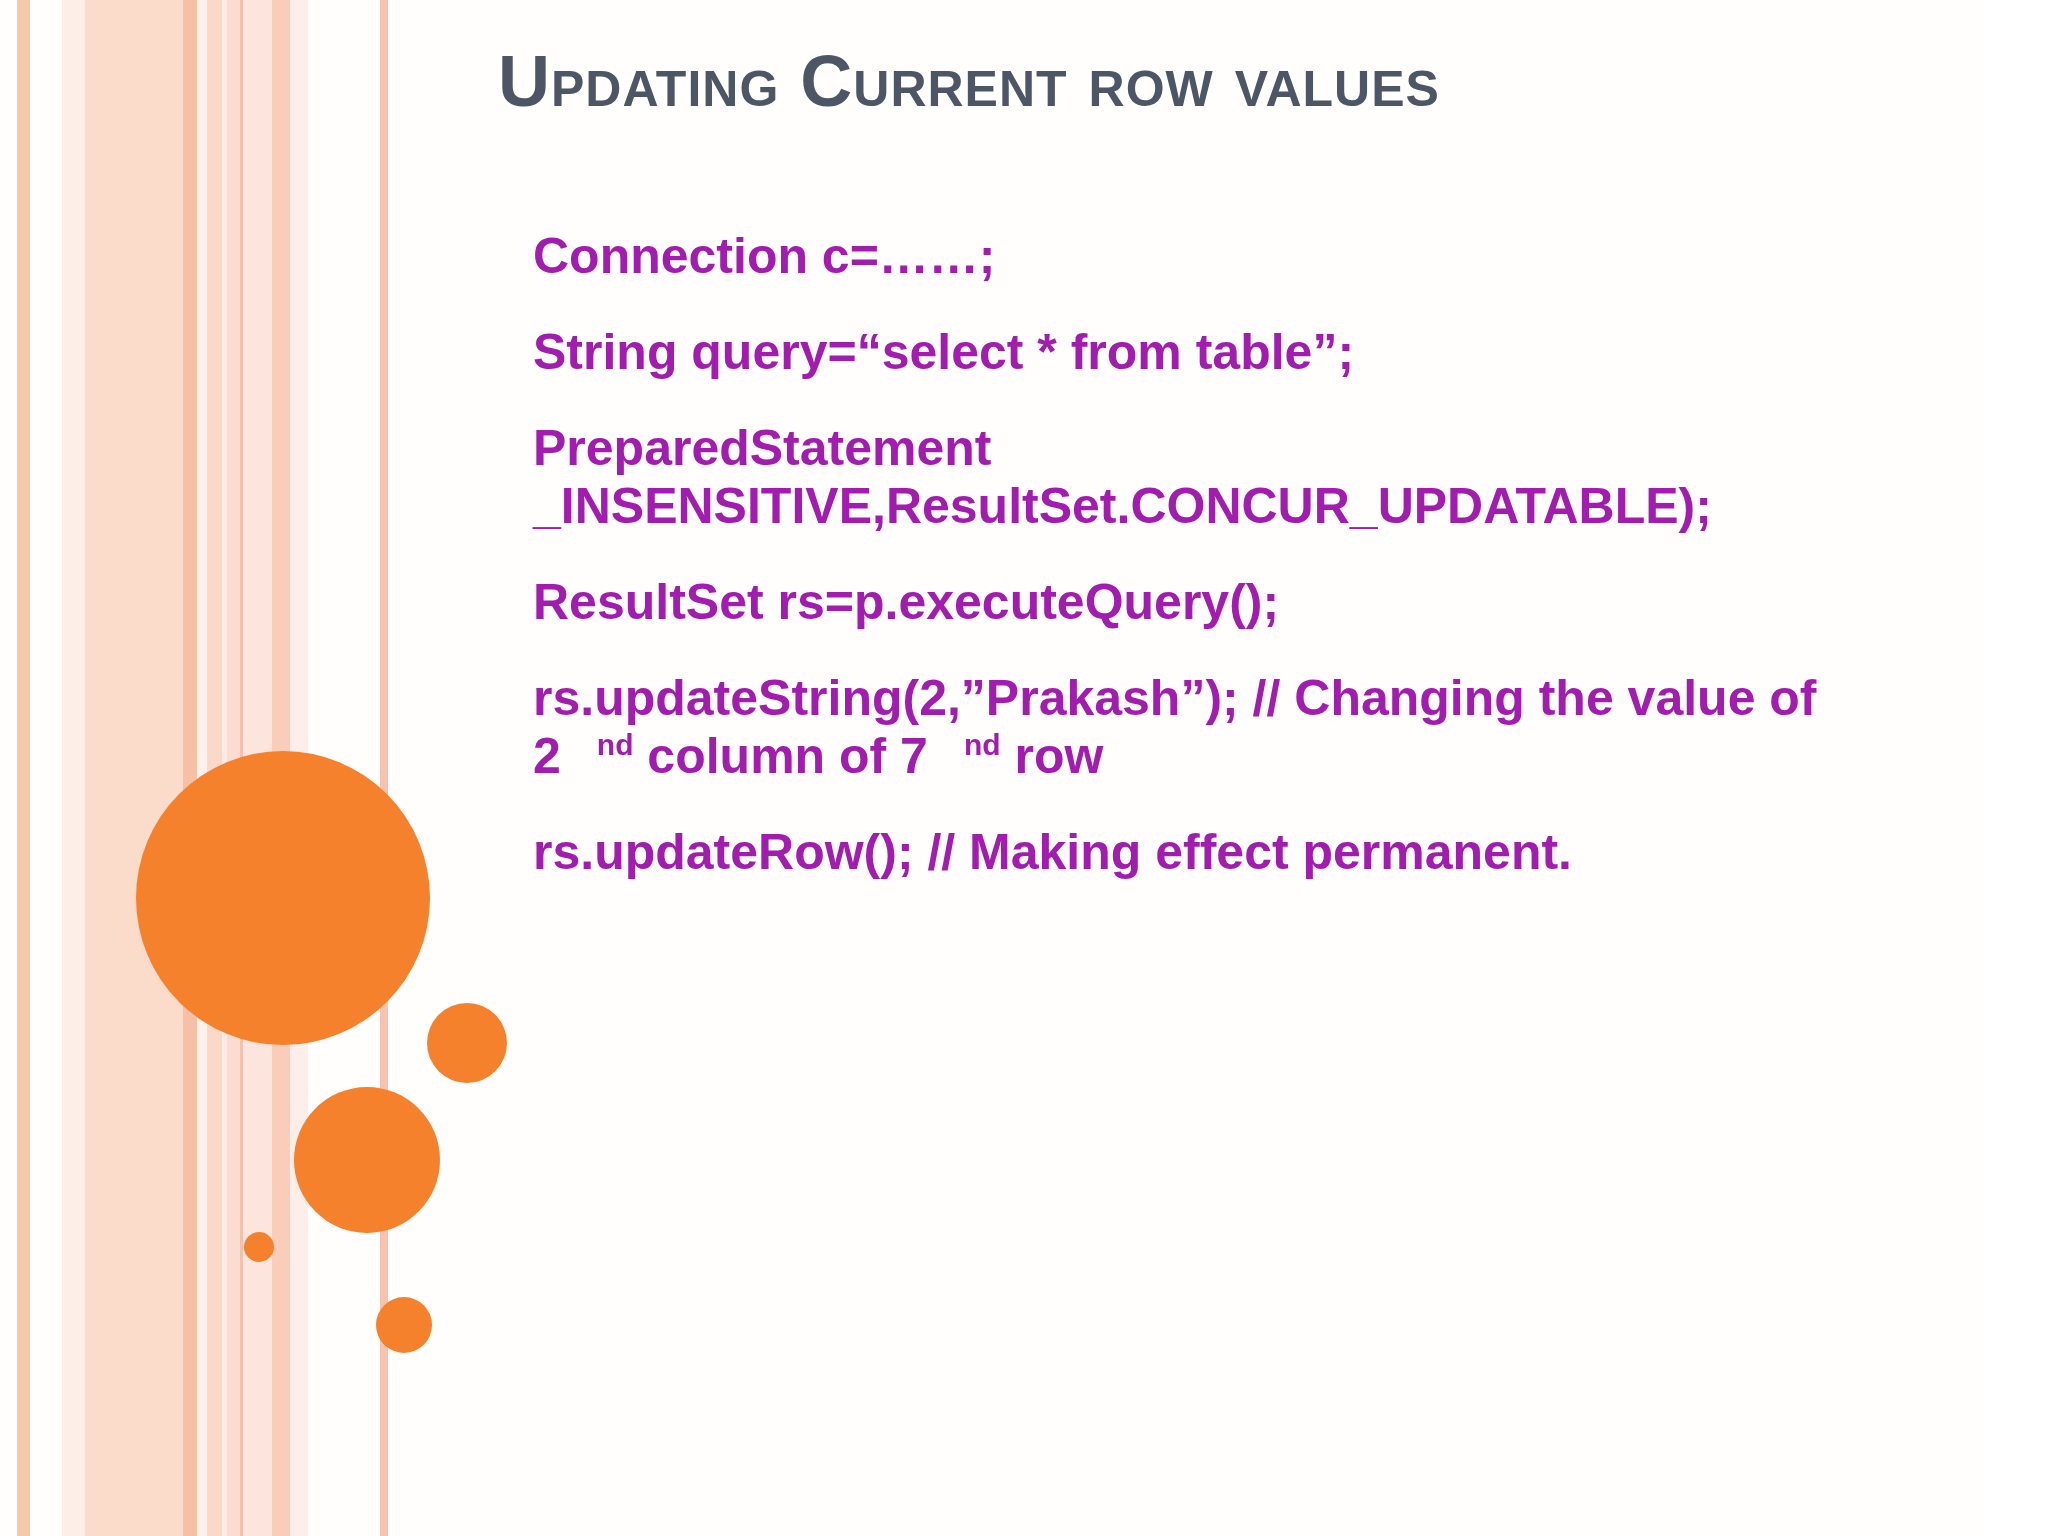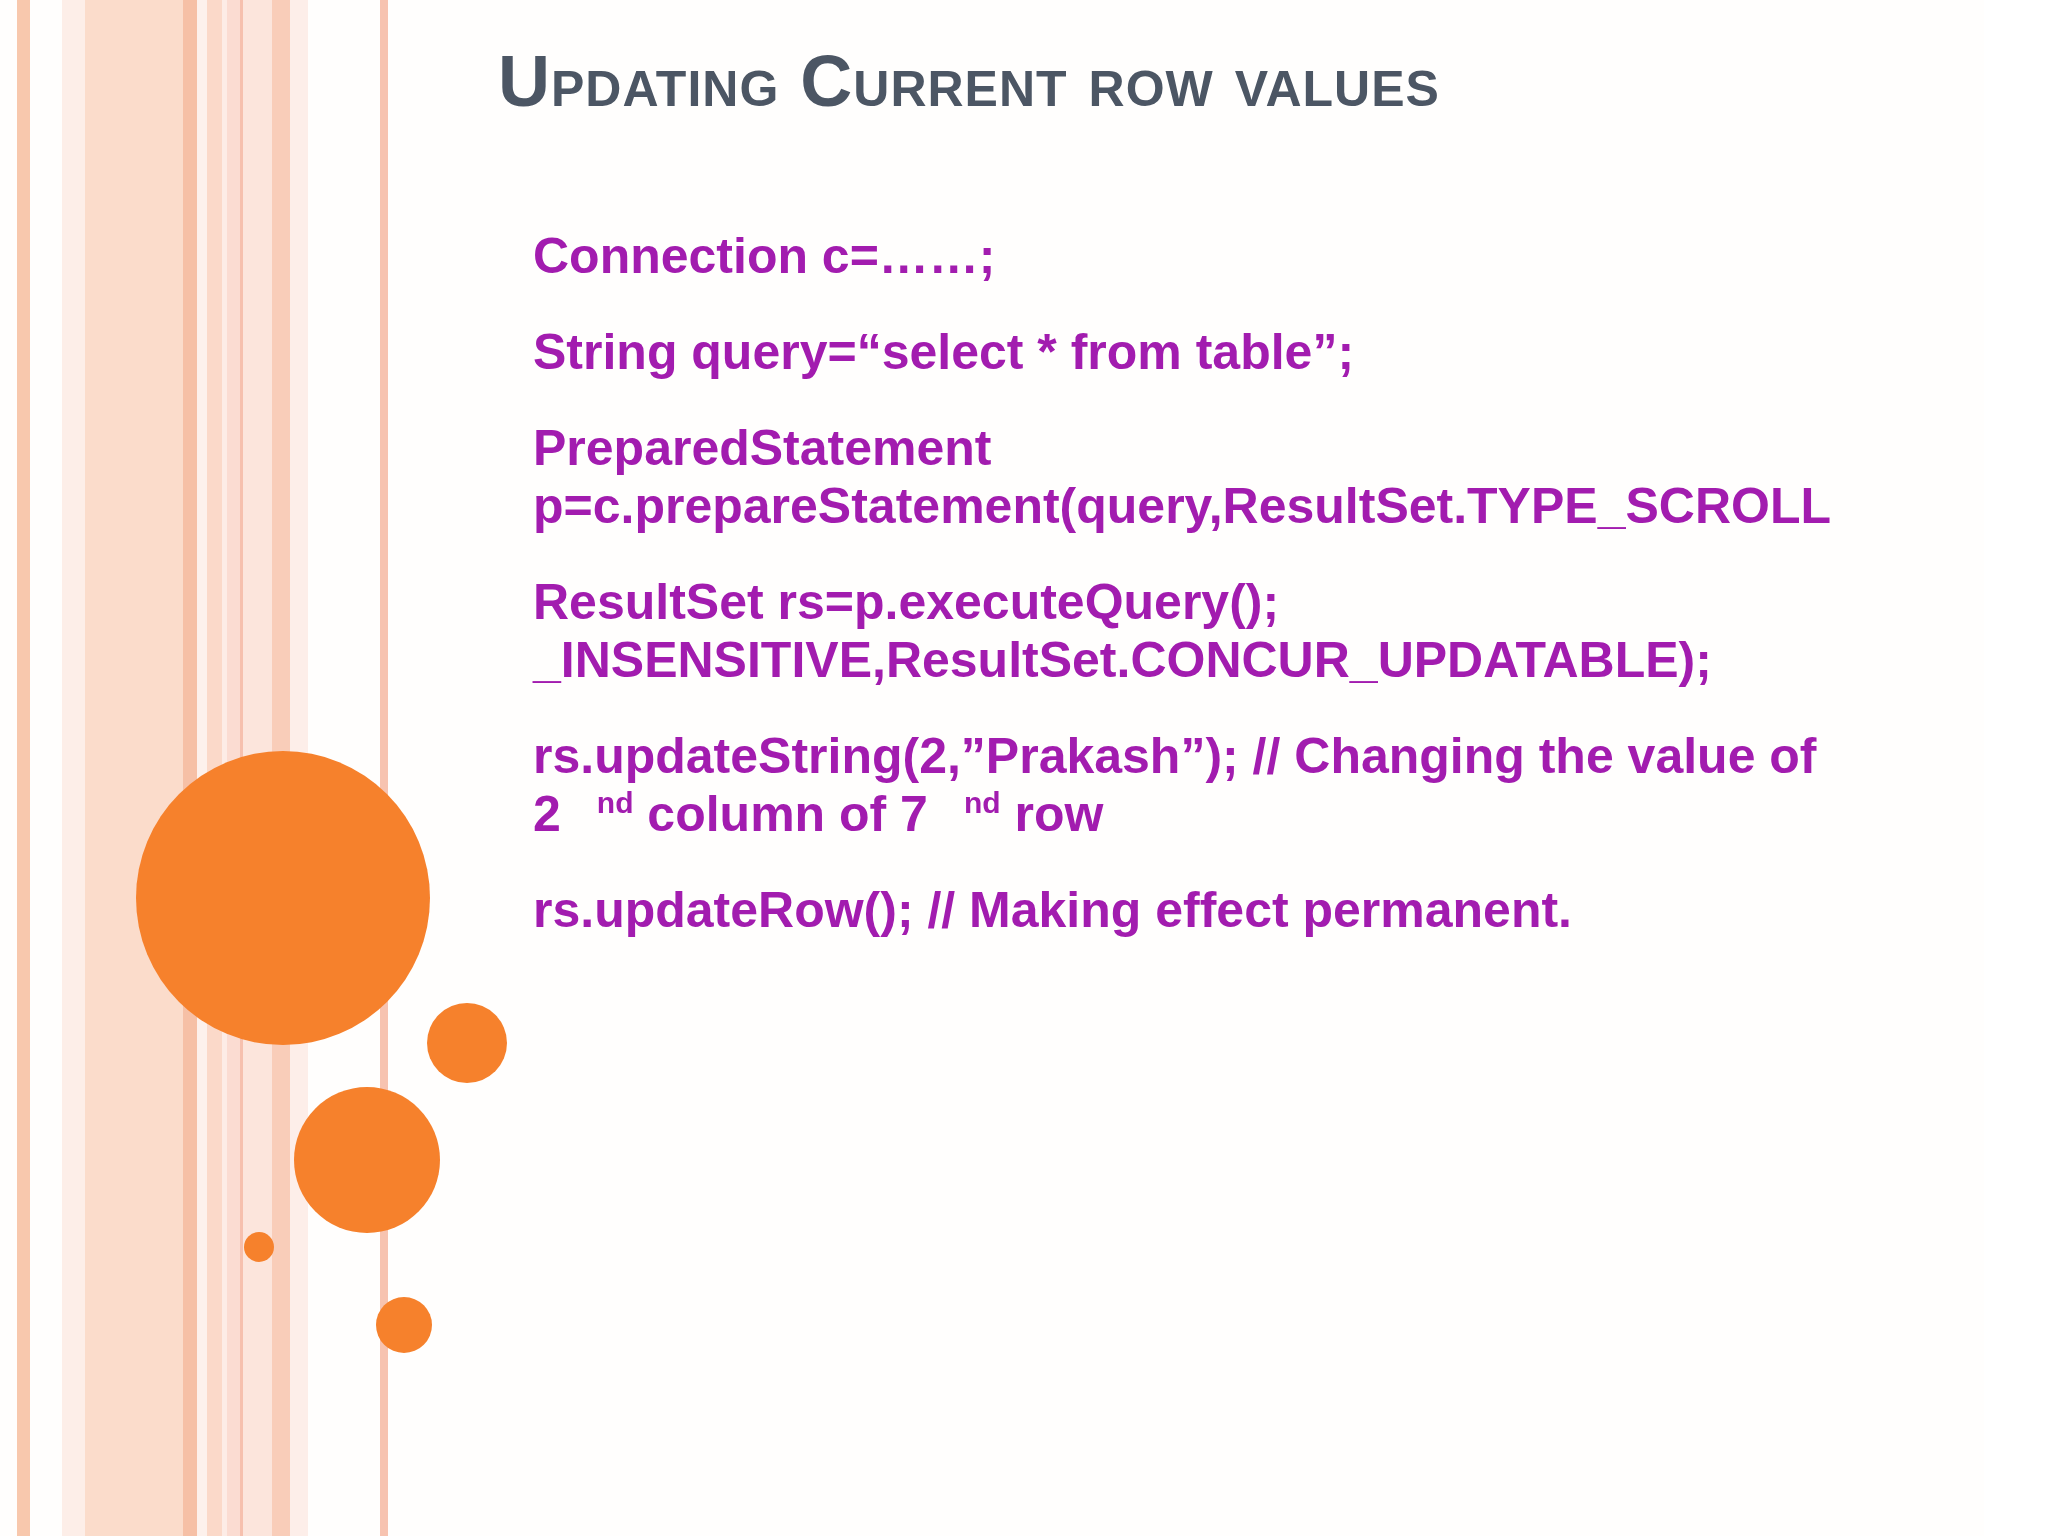--- a/index.html
+++ b/index.html
@@ -76,20 +76,19 @@
       <div class="circle" style="left: 427px; top: 1003px; width: 80px; height: 80px; background: rgb(246, 129, 44);"></div>
       <div class="circle" style="left: 294px; top: 1087px; width: 146px; height: 146px; background: rgb(246, 129, 44);"></div>
       <div class="circle" style="left: 244px; top: 1232px; width: 30px; height: 30px; background: rgb(246, 129, 44);"></div>
       <div class="circle" style="left: 376px; top: 1297px; width: 56px; height: 56px; background: rgb(246, 129, 44);"></div>
     </div>
   <h1 class="title">Updating Current row values</h1>
   <div id="body" class="body-block">
       <div class="code-line">Connection c=……;</div>
       <div class="code-line para-start">String query=“select * from table”;</div>
       <div class="code-line para-start">PreparedStatement</div>
-      <div class="code-line">p=c.prepareStatement(query,ResultSet.TYPE_SCROLL</div>
+      <div class="code-line">_INSENSITIVE,ResultSet.CONCUR_UPDATABLE);</div>
       <div class="code-line para-start">ResultSet rs=p.executeQuery();</div>
-      <div class="code-line">_INSENSITIVE,ResultSet.CONCUR_UPDATABLE);</div>
       <div class="code-line para-start">rs.updateString(2,”Prakash”); // Changing the value of</div>
       <div class="code-line"><span>2</span><sup>nd</sup><span> column of 7</span><sup>nd</sup><span> row</span></div>
       <div class="code-line para-start">rs.updateRow(); // Making effect permanent.</div>
     </div>
 </div>
 
 </body></html>

